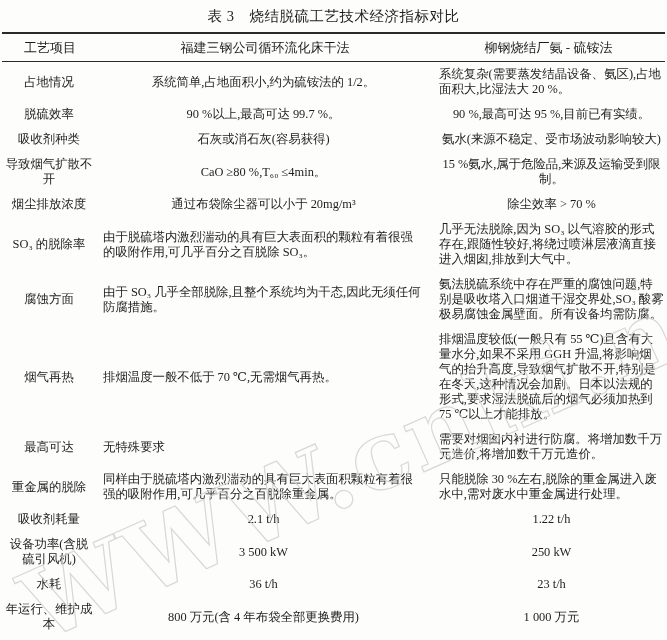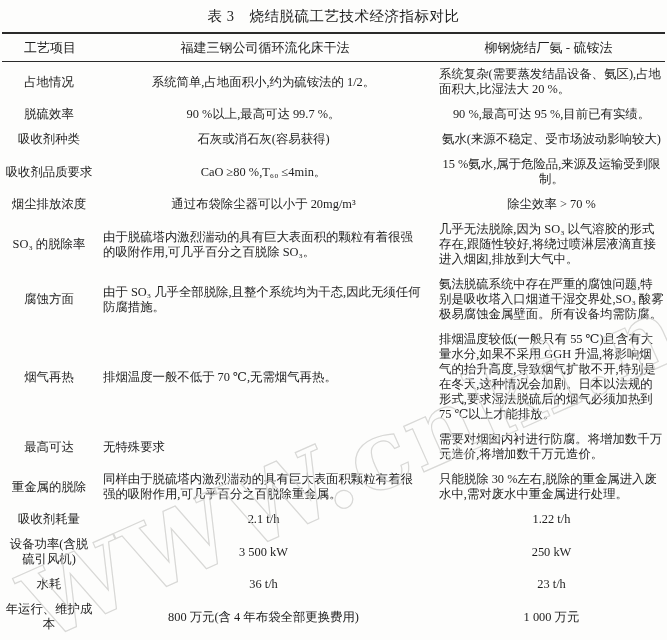--- a/index.html
+++ b/index.html
@@ -71,21 +71,21 @@
       <td class="l ac">90 %,最高可达 95 %,目前已有实绩。</td>
     </tr>
 
     <tr>
       <td class="lab">吸收剂种类</td>
       <td class="f ac">石灰或消石灰(容易获得)</td>
       <td class="l ac">氨水(来源不稳定、受市场波动影响较大)</td>
     </tr>
 
     <tr>
-      <td class="lab">吸收剂品质要求</td>
+      <td class="lab">导致烟气扩散不开</td>
       <td class="f ac">CaO ≥80 %,T₆₀ ≤4min。</td>
       <td class="l ac">15 %氨水,属于危险品,来源及运输受到限制。</td>
     </tr>
 
     <tr>
       <td class="lab">烟尘排放浓度</td>
       <td class="f ac">通过布袋除尘器可以小于 20mg/m³</td>
       <td class="l ac">除尘效率 &gt; 70 %</td>
     </tr>
 

